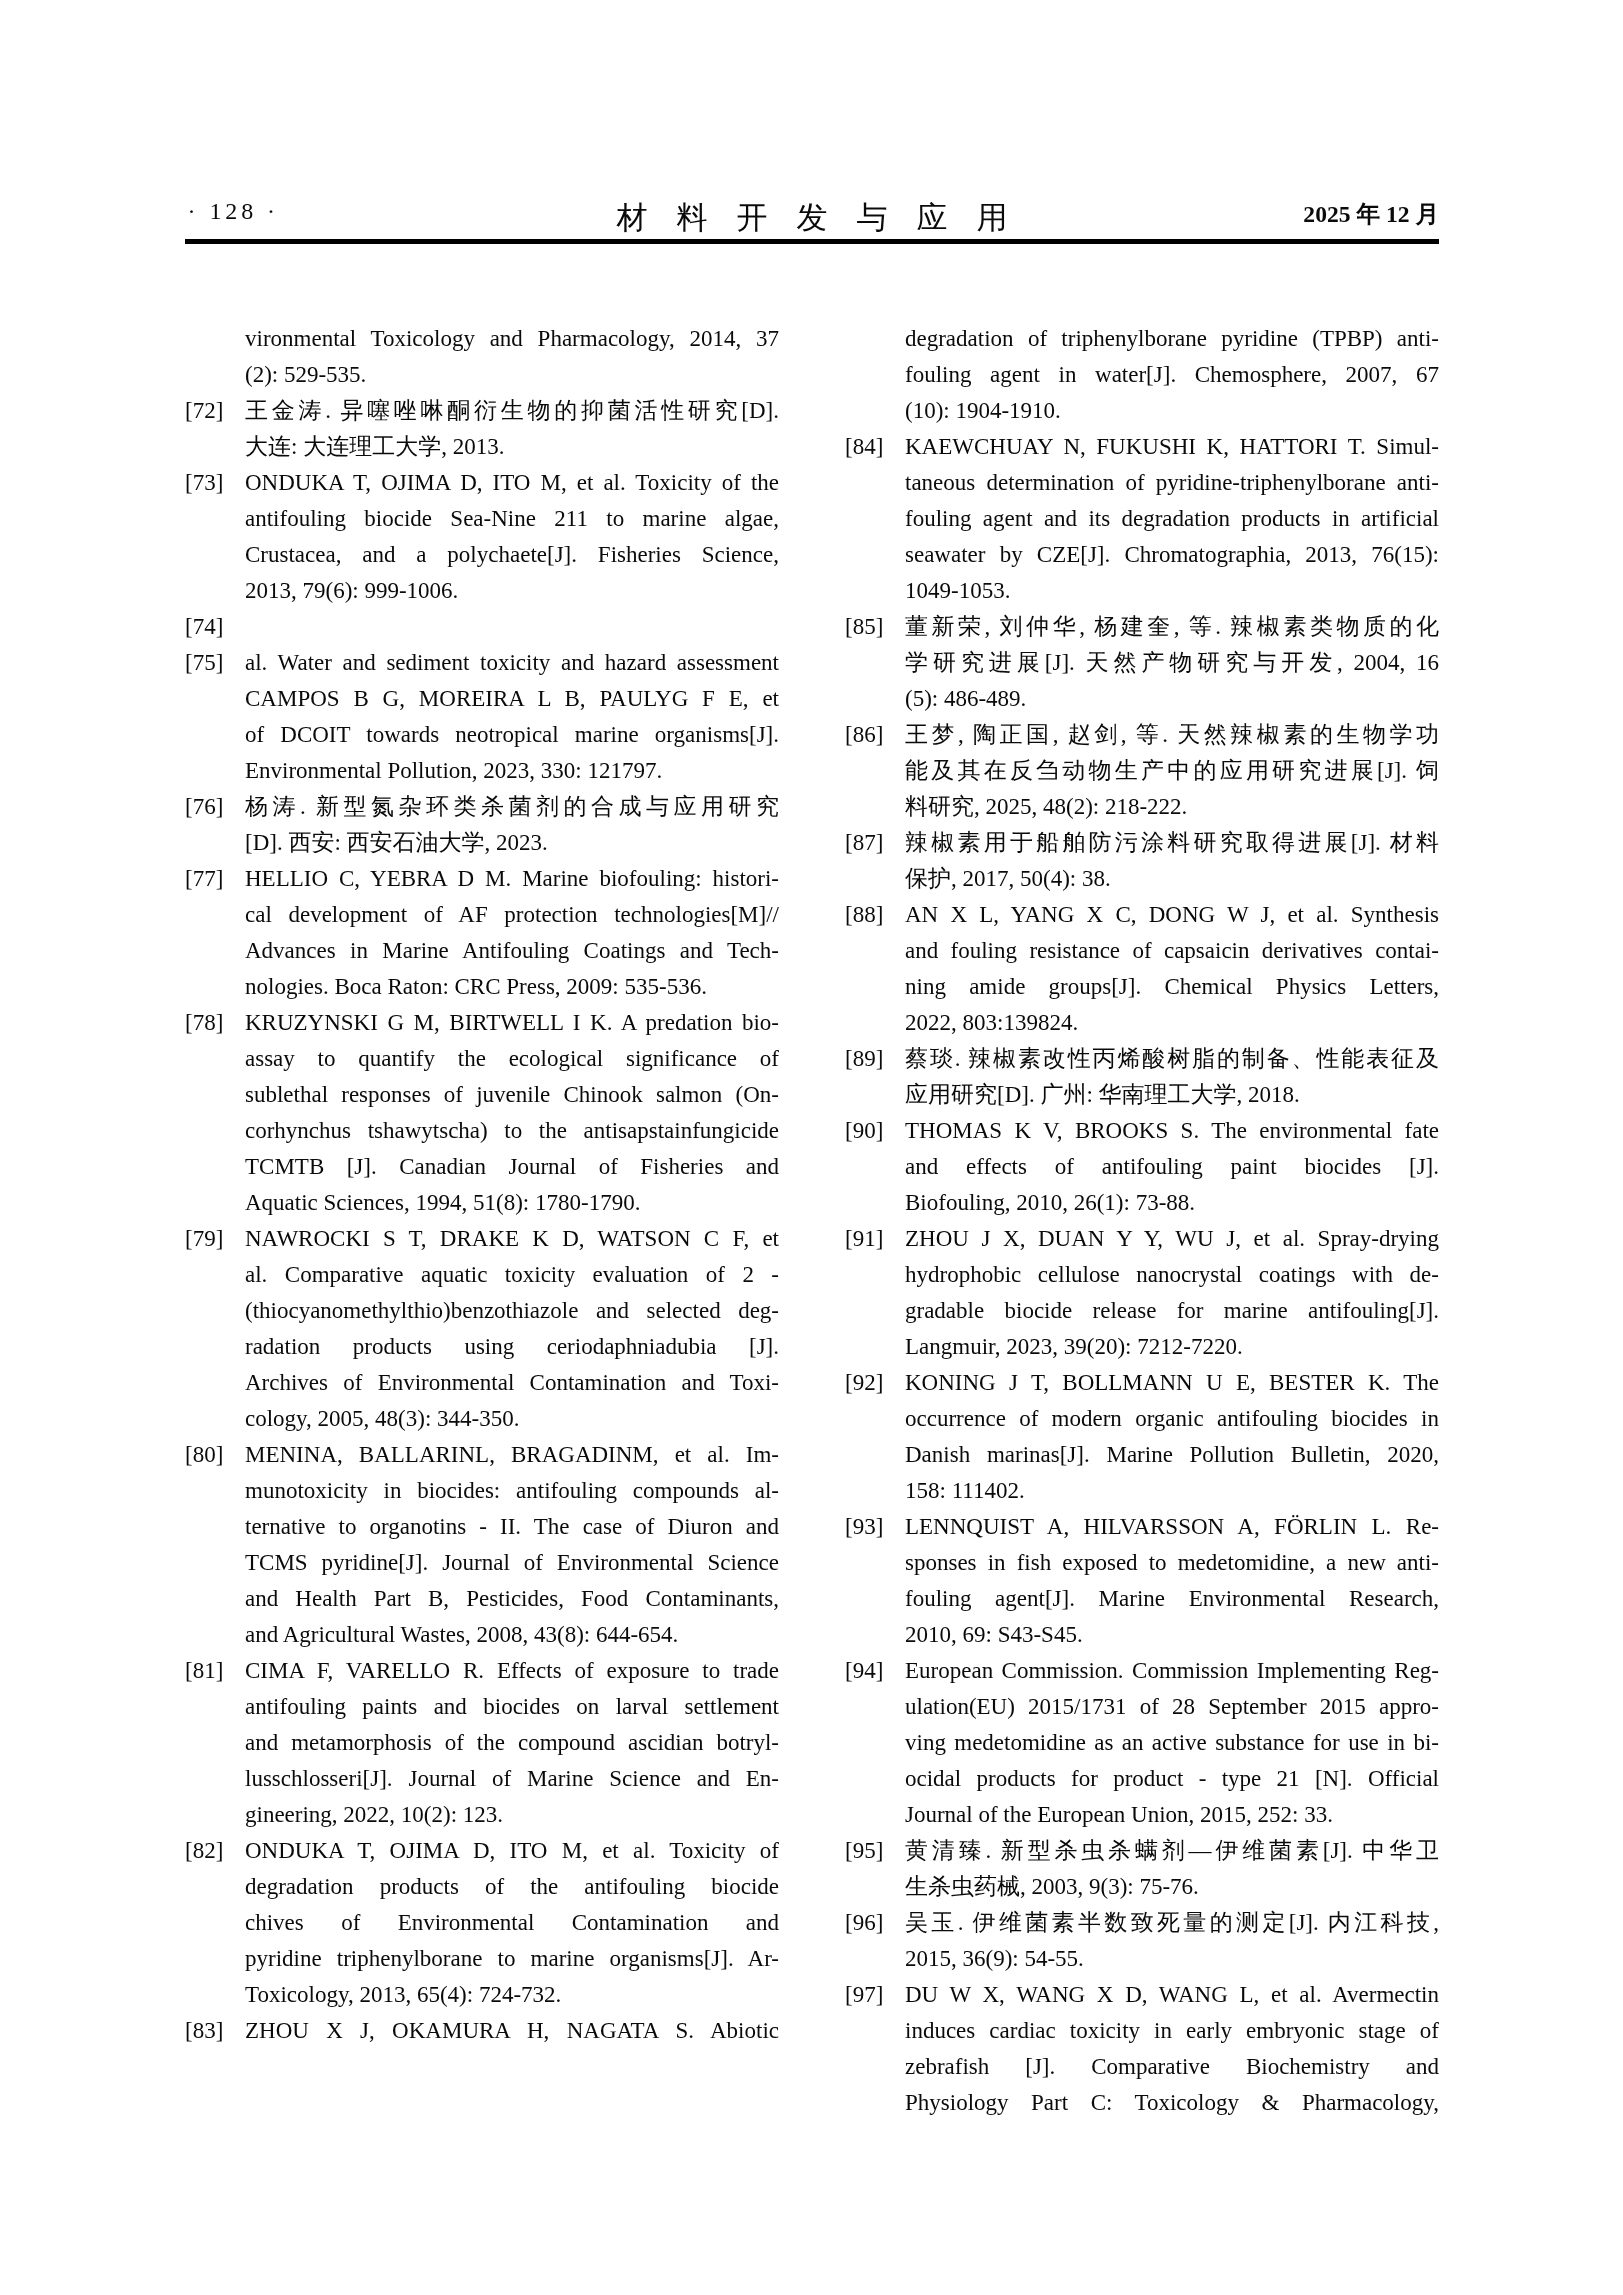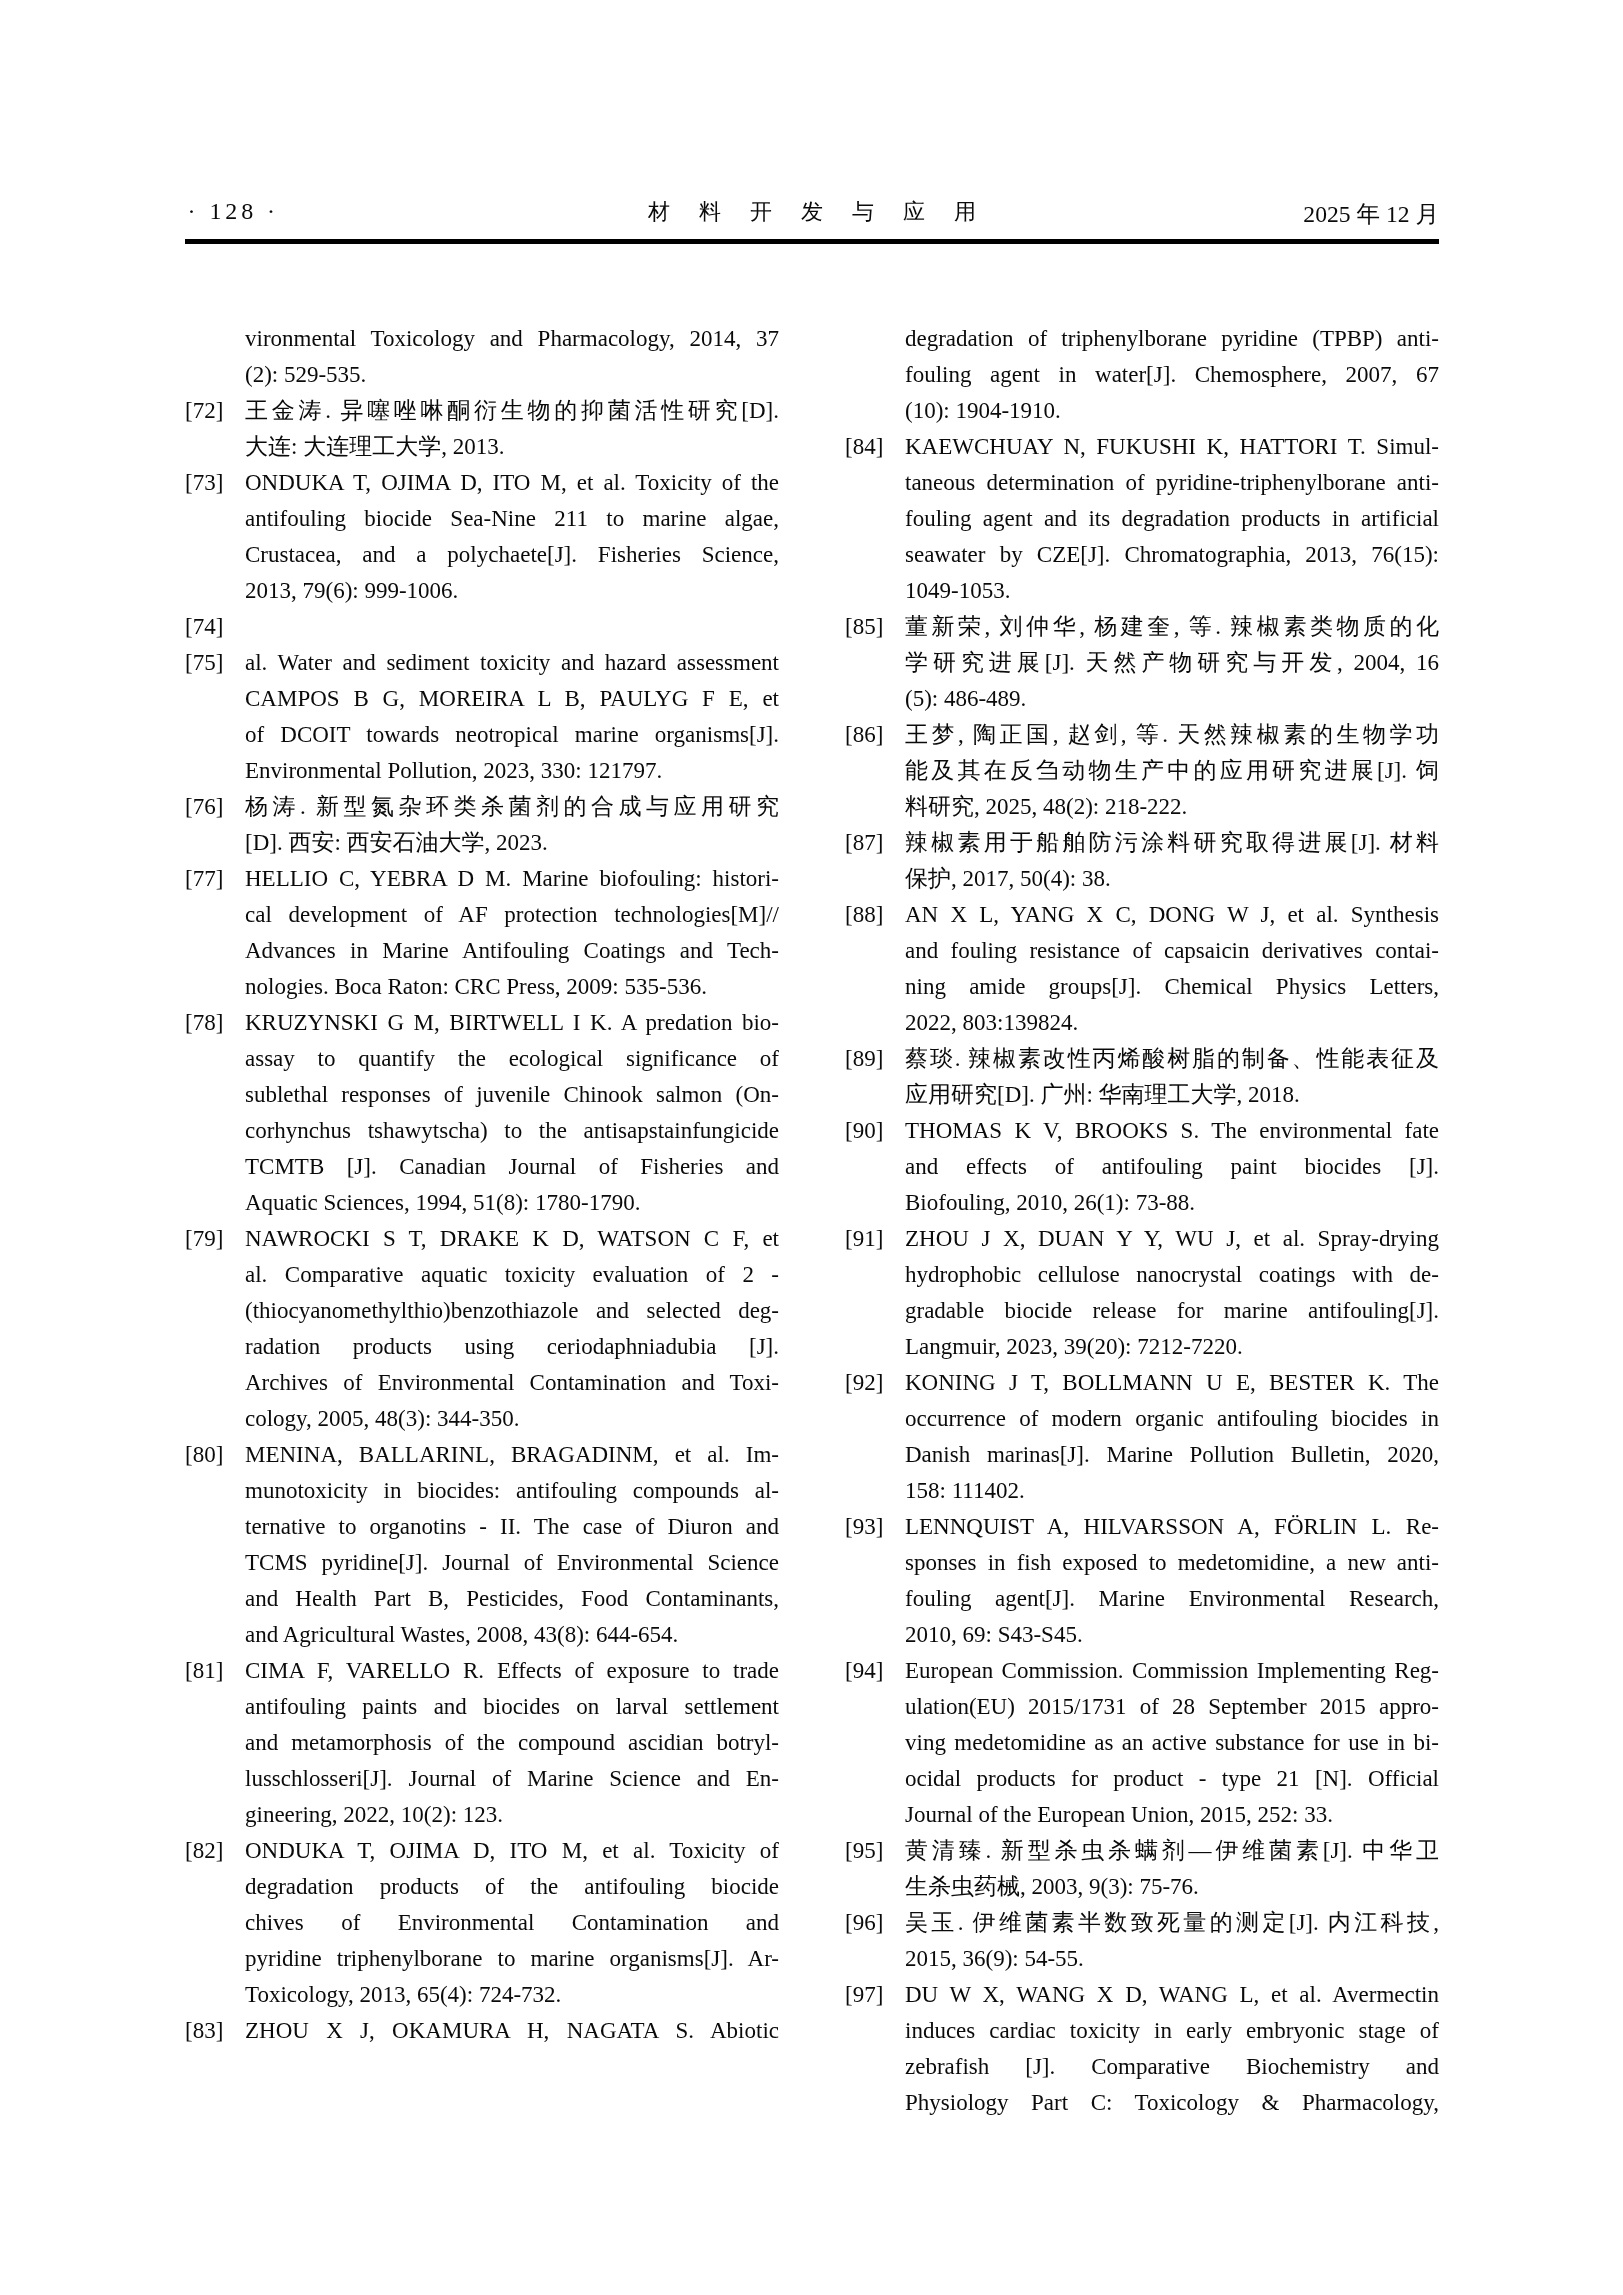--- a/index.html
+++ b/index.html
@@ -29,31 +29,32 @@
     font-size: 24px;
     letter-spacing: 3.9px;
     white-space: nowrap;
   }
   .journal-title {
     position: absolute;
     left: 0;
     right: 0;
     top: 2.6px;
     text-align: center;
-    font-size: 22px;
+    font-size: 31px;
     letter-spacing: 29px;
     text-indent: 29px;
     white-space: nowrap;
   }
   .issue-date {
     position: absolute;
     right: 0;
     top: 3.9px;
     font-size: 23.6px;
     white-space: nowrap;
+    font-weight: bold;
   }
   .page-rule {
     position: absolute;
     left: 185px;
     top: 239px;
     width: 1254px;
     height: 5.2px;
     background: #000000;
   }
   .columns {

